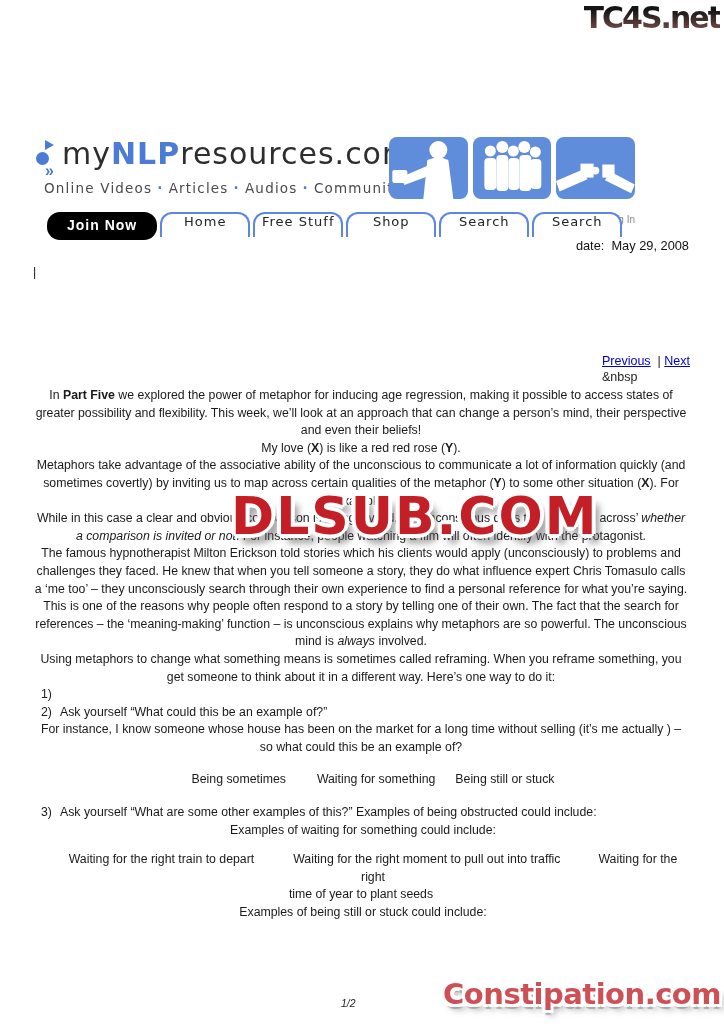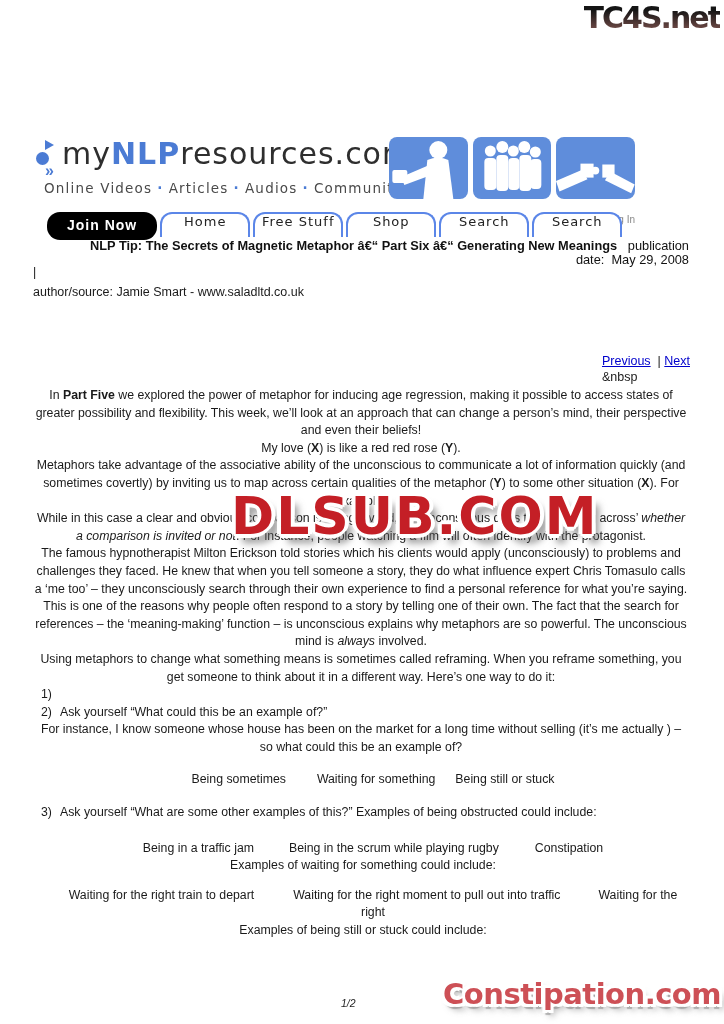--- a/index.html
+++ b/index.html
@@ -156,26 +156,24 @@
   <div class="nav">
     <div class="join">Join Now</div>
     <div class="tab">Home</div>
     <div class="tab">Free Stuff</div>
     <div class="tab">Shop</div>
     <div class="tab">Search</div>
     <div class="tab">Search</div>
   </div>
 
   <div class="title-block">
-    <div><span class="b">NLP Tip: The Secrets of Magnetic Metaphor â€“ Part Six â€“ Generating New Meanings</span><span>&nbsp;&nbsp;&nbsp;publication</span></div>
     <div>date:&nbsp;&nbsp;May 29, 2008</div>
   </div>
 
   <div class="pipe">|</div>
-  <div class="author">author/source: Jamie Smart - www.saladltd.co.uk</div>
 
   <div class="pager">
     <div>
       <a>Previous</a><span>&nbsp;&nbsp;|&nbsp;</span><a>Next</a>
     </div>
     <div>&amp;nbsp</div>
   </div>
 
   <div class="article">
     <p><span>In </span><span class="b">Part Five</span><span> we explored the power of metaphor for inducing age regression, making it possible to access states of greater possibility and flexibility. This week, we’ll look at an approach that can change a person’s mind, their perspective and even their beliefs!</span></p>
@@ -192,27 +190,25 @@
         <span>Ask yourself “What could this be an example of?”</span>
     </div>
     <p><span>For instance, I know someone whose house has been on the market for a long time without selling (it’s me actually ) – so what could this be an example of?</span></p>
     <div class="opt-row r1">
       <span>Being sometimes</span><span>Waiting for something</span><span>Being still or stuck</span>
     </div>
     <div class="list-item">
       <span class="num">3)</span>
         <span>Ask yourself “What are some other examples of this?” Examples of being obstructed could include:</span>
     </div>
-    <div class="opt-row r2">
-      <span>Being in a traffic jam</span><span>Being in the scrum while playing rugby</span><span>Constipation</span>
-    </div>
     <div class="cap">Examples of waiting for something could include:</div>
     <div class="opt-row r3">
       <span>Waiting for the right train to depart</span><span>Waiting for the right moment to pull out into traffic</span><span>Waiting for the right</span>
     </div>
+    <div>time of year to plant seeds</div>
     <div class="cap">Examples of being still or stuck could include:</div>
   </div>
 
   <div class="dlsub">DLSUB.COM</div>
   <div class="traders">Constipation.com</div>
   <div class="pagenum">1/2</div>
 
 </div>
 
 </body></html>

